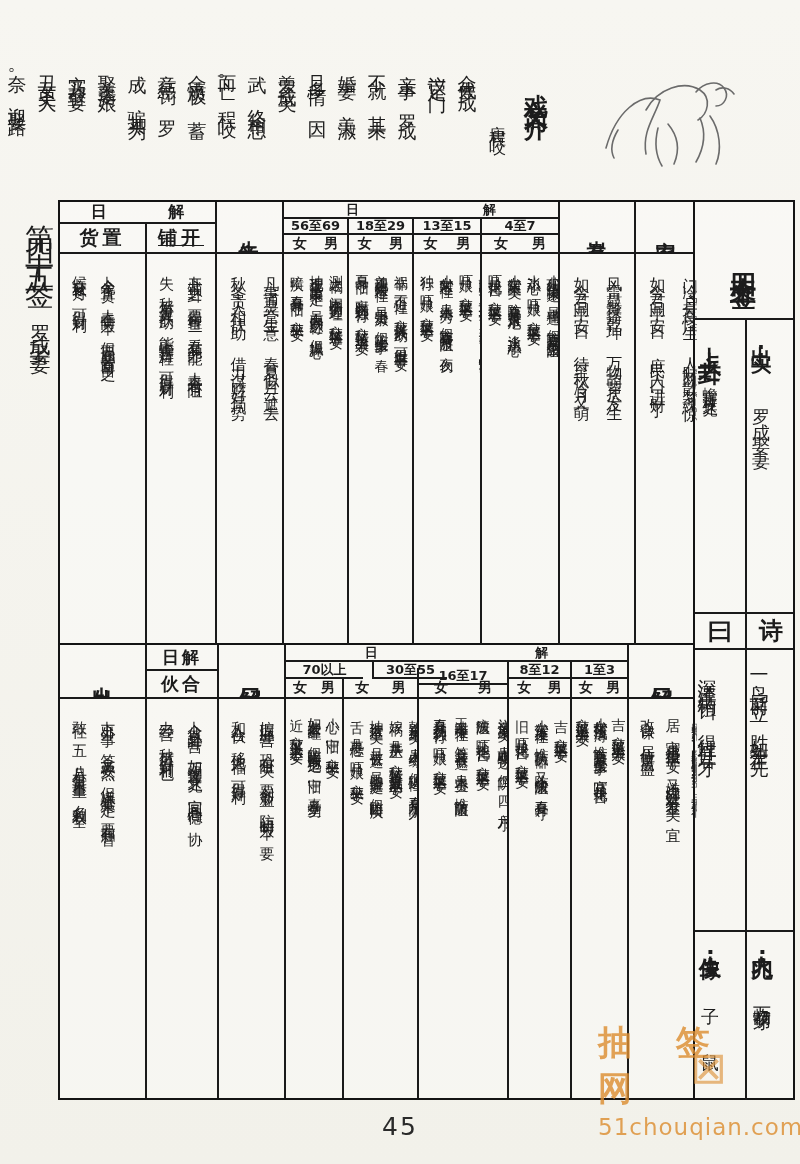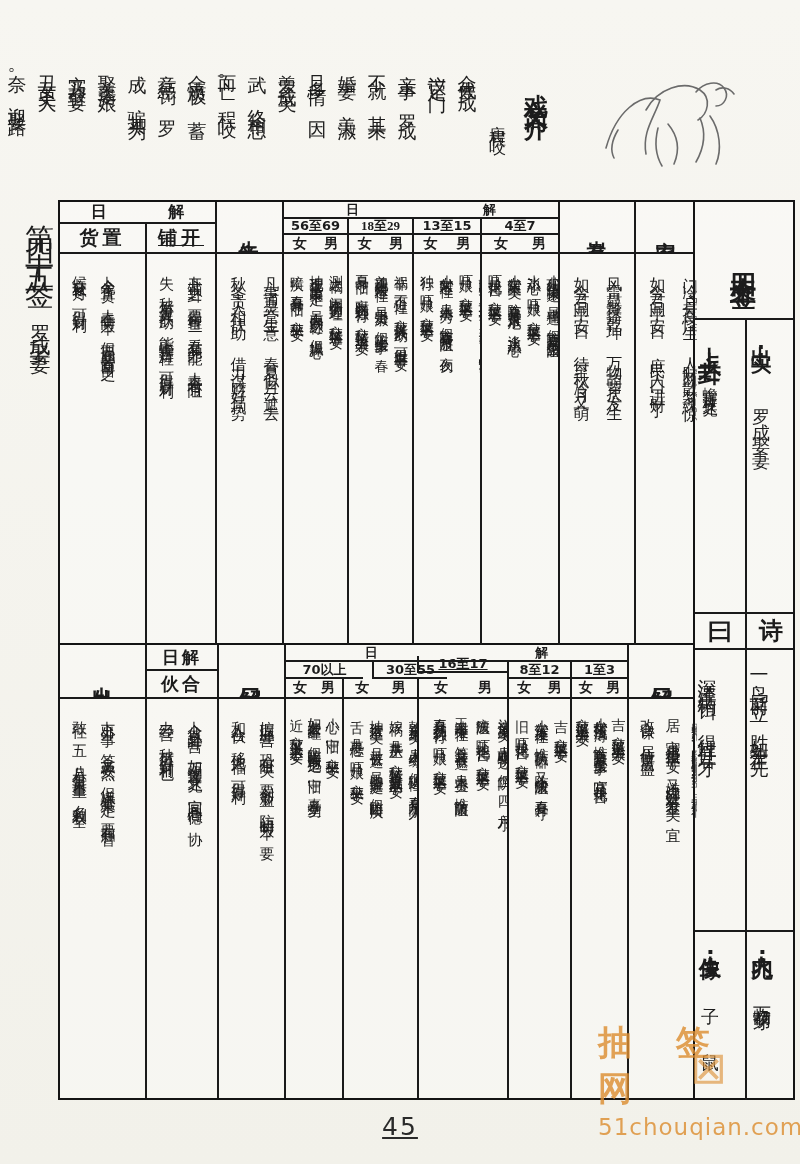--- a/index.html
+++ b/index.html
@@ -32,21 +32,21 @@
   
   .rb-row{position:absolute;left:0;width:100%;box-sizing:border-box;}
   .rb-sub{position:absolute;top:0;height:100%;box-sizing:border-box;overflow:hidden;}
   
   #watermark{position:absolute;left:598px;top:1020px;width:205px;color:#dd8f33;opacity:.82;
              font-family:"DejaVu Sans","Liberation Sans",sans-serif;z-index:5;}
   #wm-line1{font-size:34px;font-weight:700;letter-spacing:16px;}
   #wm-line2{font-size:23px;letter-spacing:1px;margin-top:2px;}
   #wm-logo{position:absolute;left:92px;top:22px;font-size:44px;opacity:.75;}
   #pageno{position:absolute;left:0;right:0;top:1112px;text-align:center;font-size:25px;
-          font-family:"DejaVu Sans","Liberation Sans",sans-serif;color:#2a2a2a;letter-spacing:2px;text-decoration:underline;}
+          font-family:"DejaVu Sans","Liberation Sans",sans-serif;color:#2a2a2a;letter-spacing:2px;}
 </style>
 </head>
 <body>
 
 <div id="page">
 
   <svg class="abs" style="left:588px;top:70px;" width="165" height="112" viewBox="0 0 165 112">
     <g stroke="#6b6b6b" stroke-width="1.6" fill="none" stroke-linecap="round">
       <path d="M18,78 C28,42 52,22 72,30 C66,48 54,62 58,84"></path>
       <path d="M58,40 C70,18 96,10 112,20 C124,28 120,44 110,50"></path>
@@ -94,21 +94,21 @@
     <div class="cell flexc hd bl" style="left:85px;top:22px;width:70px;height:28px;font-size:19px;letter-spacing:4px;text-decoration:underline;">铺开</div>
 
     <div class="cell flexc hd bl v h-big" style="left:155px;top:0;width:67px;height:50px;">生意</div>
 
     <div class="cell flexa hd bl bb" style="left:222px;top:0;width:276px;height:17px;font-size:13px;">
       <span>日</span>
       <span>解</span>
     </div>
 
     <div class="cell flexc hd bl bb agelab" style="left:222px;top:17px;width:65px;height:16px;">56至69</div>
-    <div class="cell flexc hd bl bb agelab" style="left:287px;top:17px;width:65px;height:16px;font-family:Liberation Serif, serif;">18至29</div>
+    <div class="cell flexc hd bl bb agelab" style="left:287px;top:17px;width:65px;height:16px;">18至29</div>
     <div class="cell flexc hd bl bb agelab" style="left:352px;top:17px;width:68px;height:16px;">13至15</div>
     <div class="cell flexc hd bl bb agelab" style="left:420px;top:17px;width:78px;height:16px;">4至7</div>
 
     <div class="cell flexa hd bl gender" style="left:222px;top:33px;width:65px;height:17px;">
       <span>女</span>
       <span>男</span>
     </div>
     <div class="cell flexa hd bl gender" style="left:287px;top:33px;width:65px;height:17px;">
       <span>女</span>
       <span>男</span>
@@ -197,21 +197,21 @@
     <div class="cell flexc hd bl bb" style="left:85px;top:0;width:72px;height:26px;font-size:17px;letter-spacing:3px;">日解</div>
     <div class="cell flexc hd bl" style="left:85px;top:26px;width:72px;height:26px;font-size:18px;letter-spacing:3px;">伙合</div>
     <div class="cell flexc hd bl v" style="left:157px;top:0;width:67px;height:52px;font-size:23px;">解日</div>
 
     <div class="cell flexa hd bl bb" style="left:224px;top:0;width:343px;height:17px;font-size:13px;">
       <span>日</span>
       <span>解</span>
     </div>
     <div class="cell flexc hd bl bb agelab" style="left:224px;top:17px;width:79px;height:17px;">70以上</div>
     <div class="cell flexc hd bl bb agelab" style="left:282px;top:17px;width:75px;height:17px;margin-left:30px;">30至55</div>
-    <div class="cell flexc hd bl bb agelab" style="left:357px;top:11px;width:90px;height:17px;text-decoration:underline;">16至17</div>
+    <div class="cell flexc hd bl bb agelab" style="left:357px;top:23px;width:90px;height:17px;">16至17</div>
     <div class="cell flexc hd bl bb agelab" style="left:447px;top:17px;width:63px;height:17px;">8至12</div>
     <div class="cell flexc hd bl bb agelab" style="left:510px;top:17px;width:57px;height:17px;">1至3</div>
 
     <div class="cell flexa hd bl gender" style="left:224px;top:34px;width:58px;height:18px;">
       <span>女</span>
       <span>男</span>
     </div>
     <div class="cell flexa hd bl gender" style="left:282px;top:34px;width:75px;height:18px;">
       <span>女</span>
       <span>男</span>

